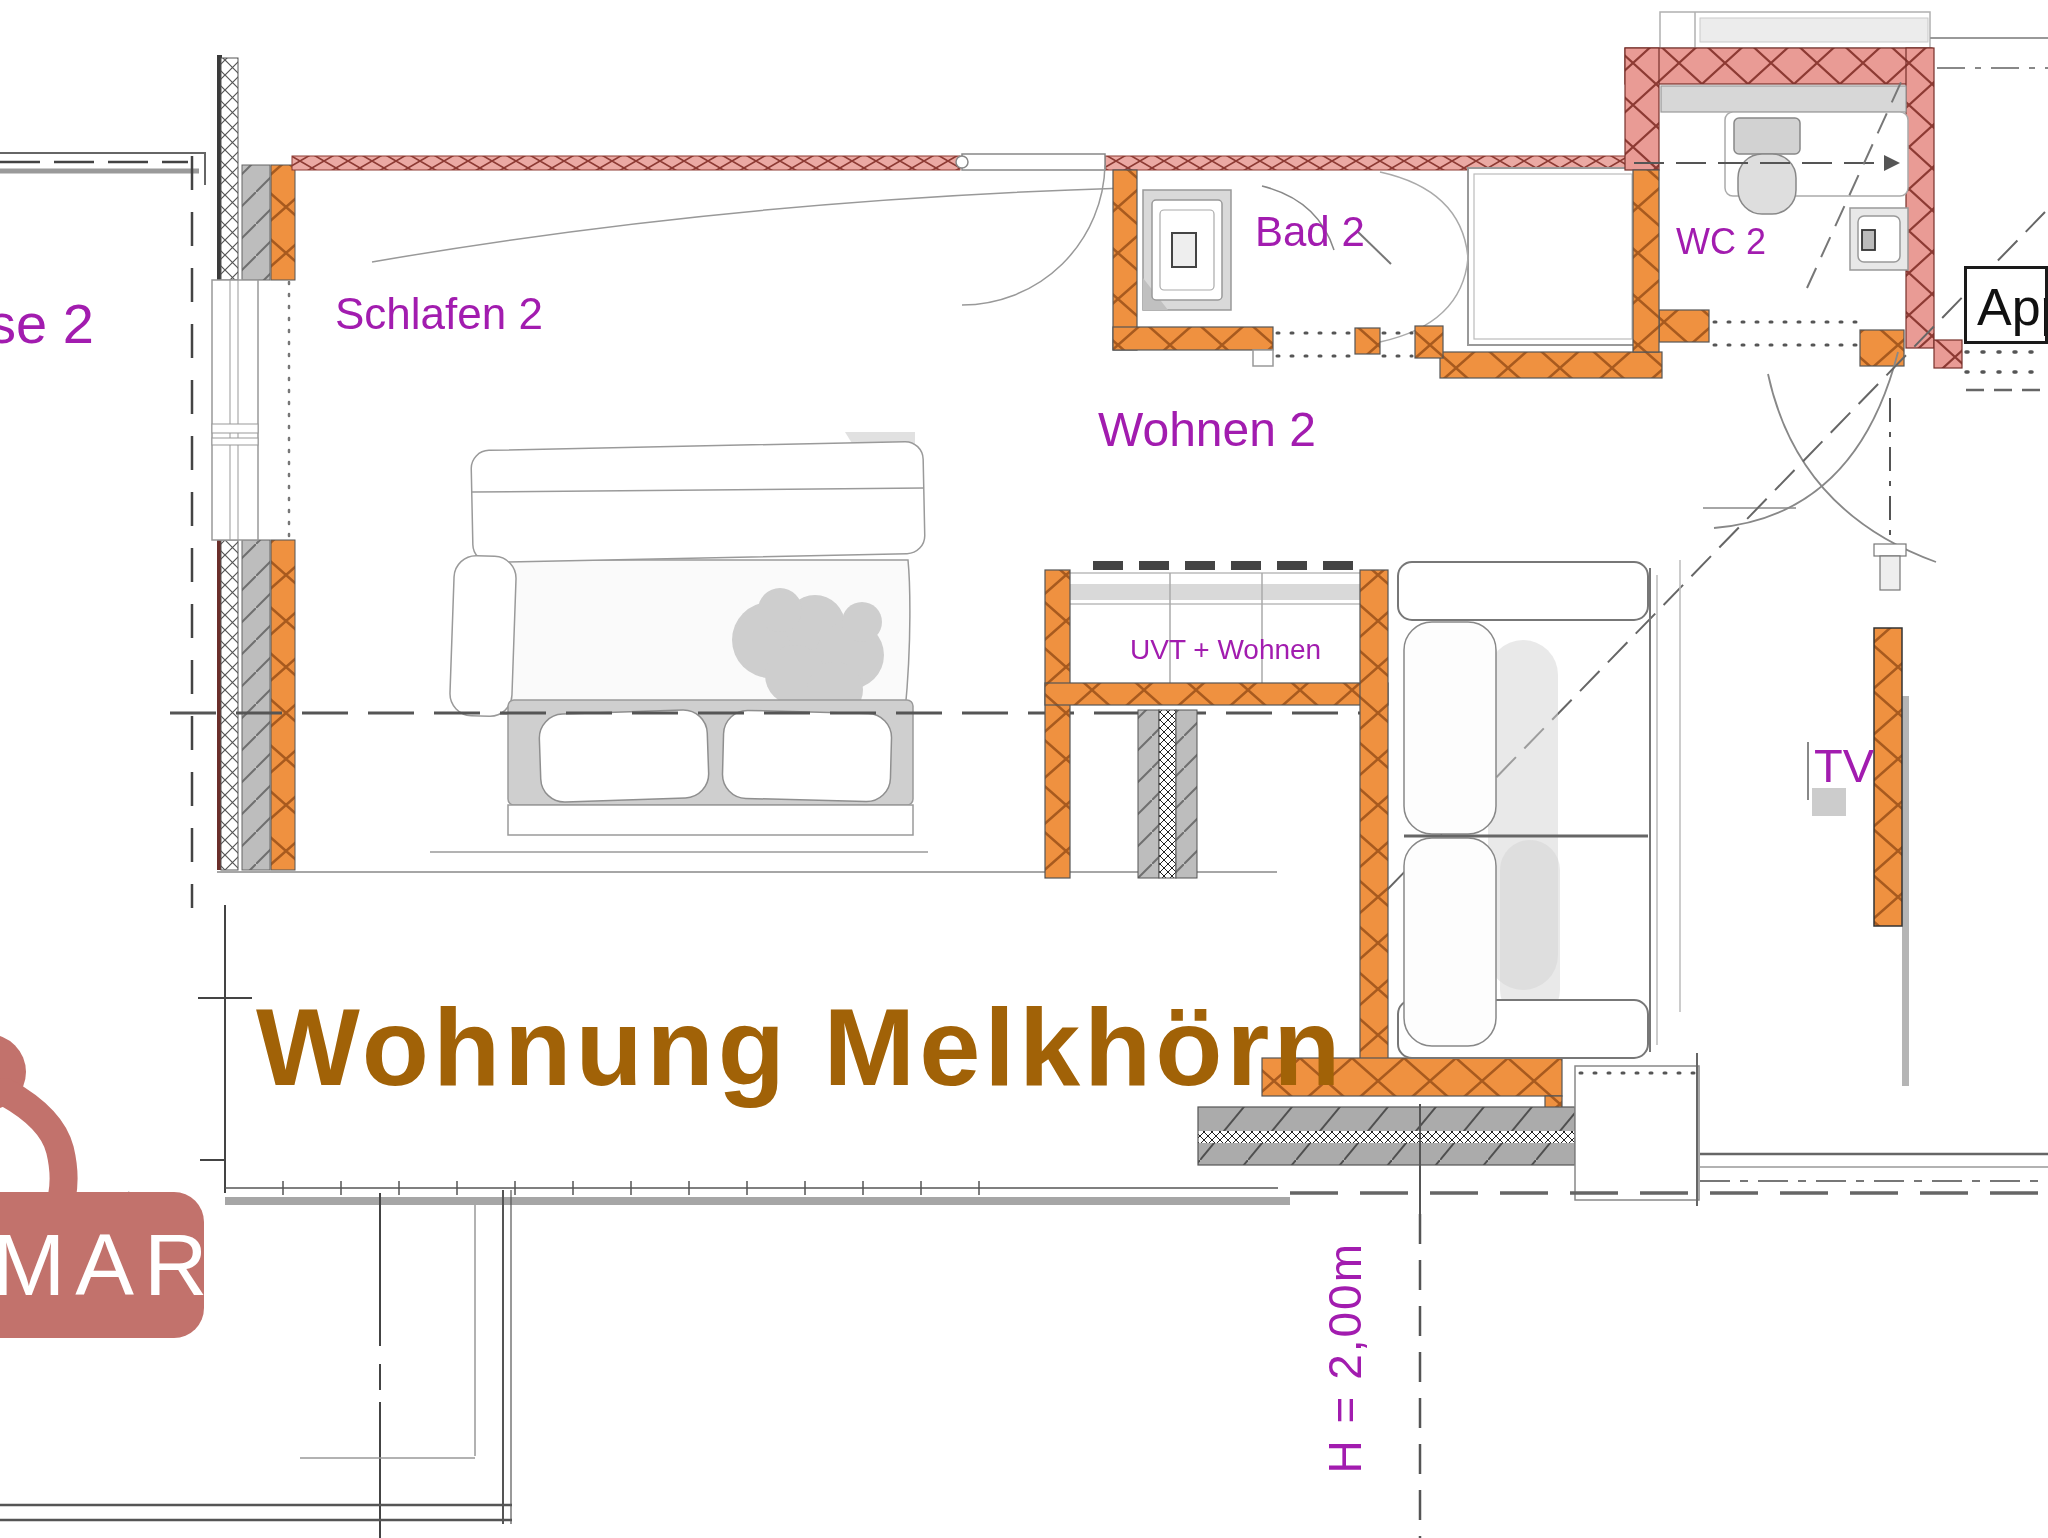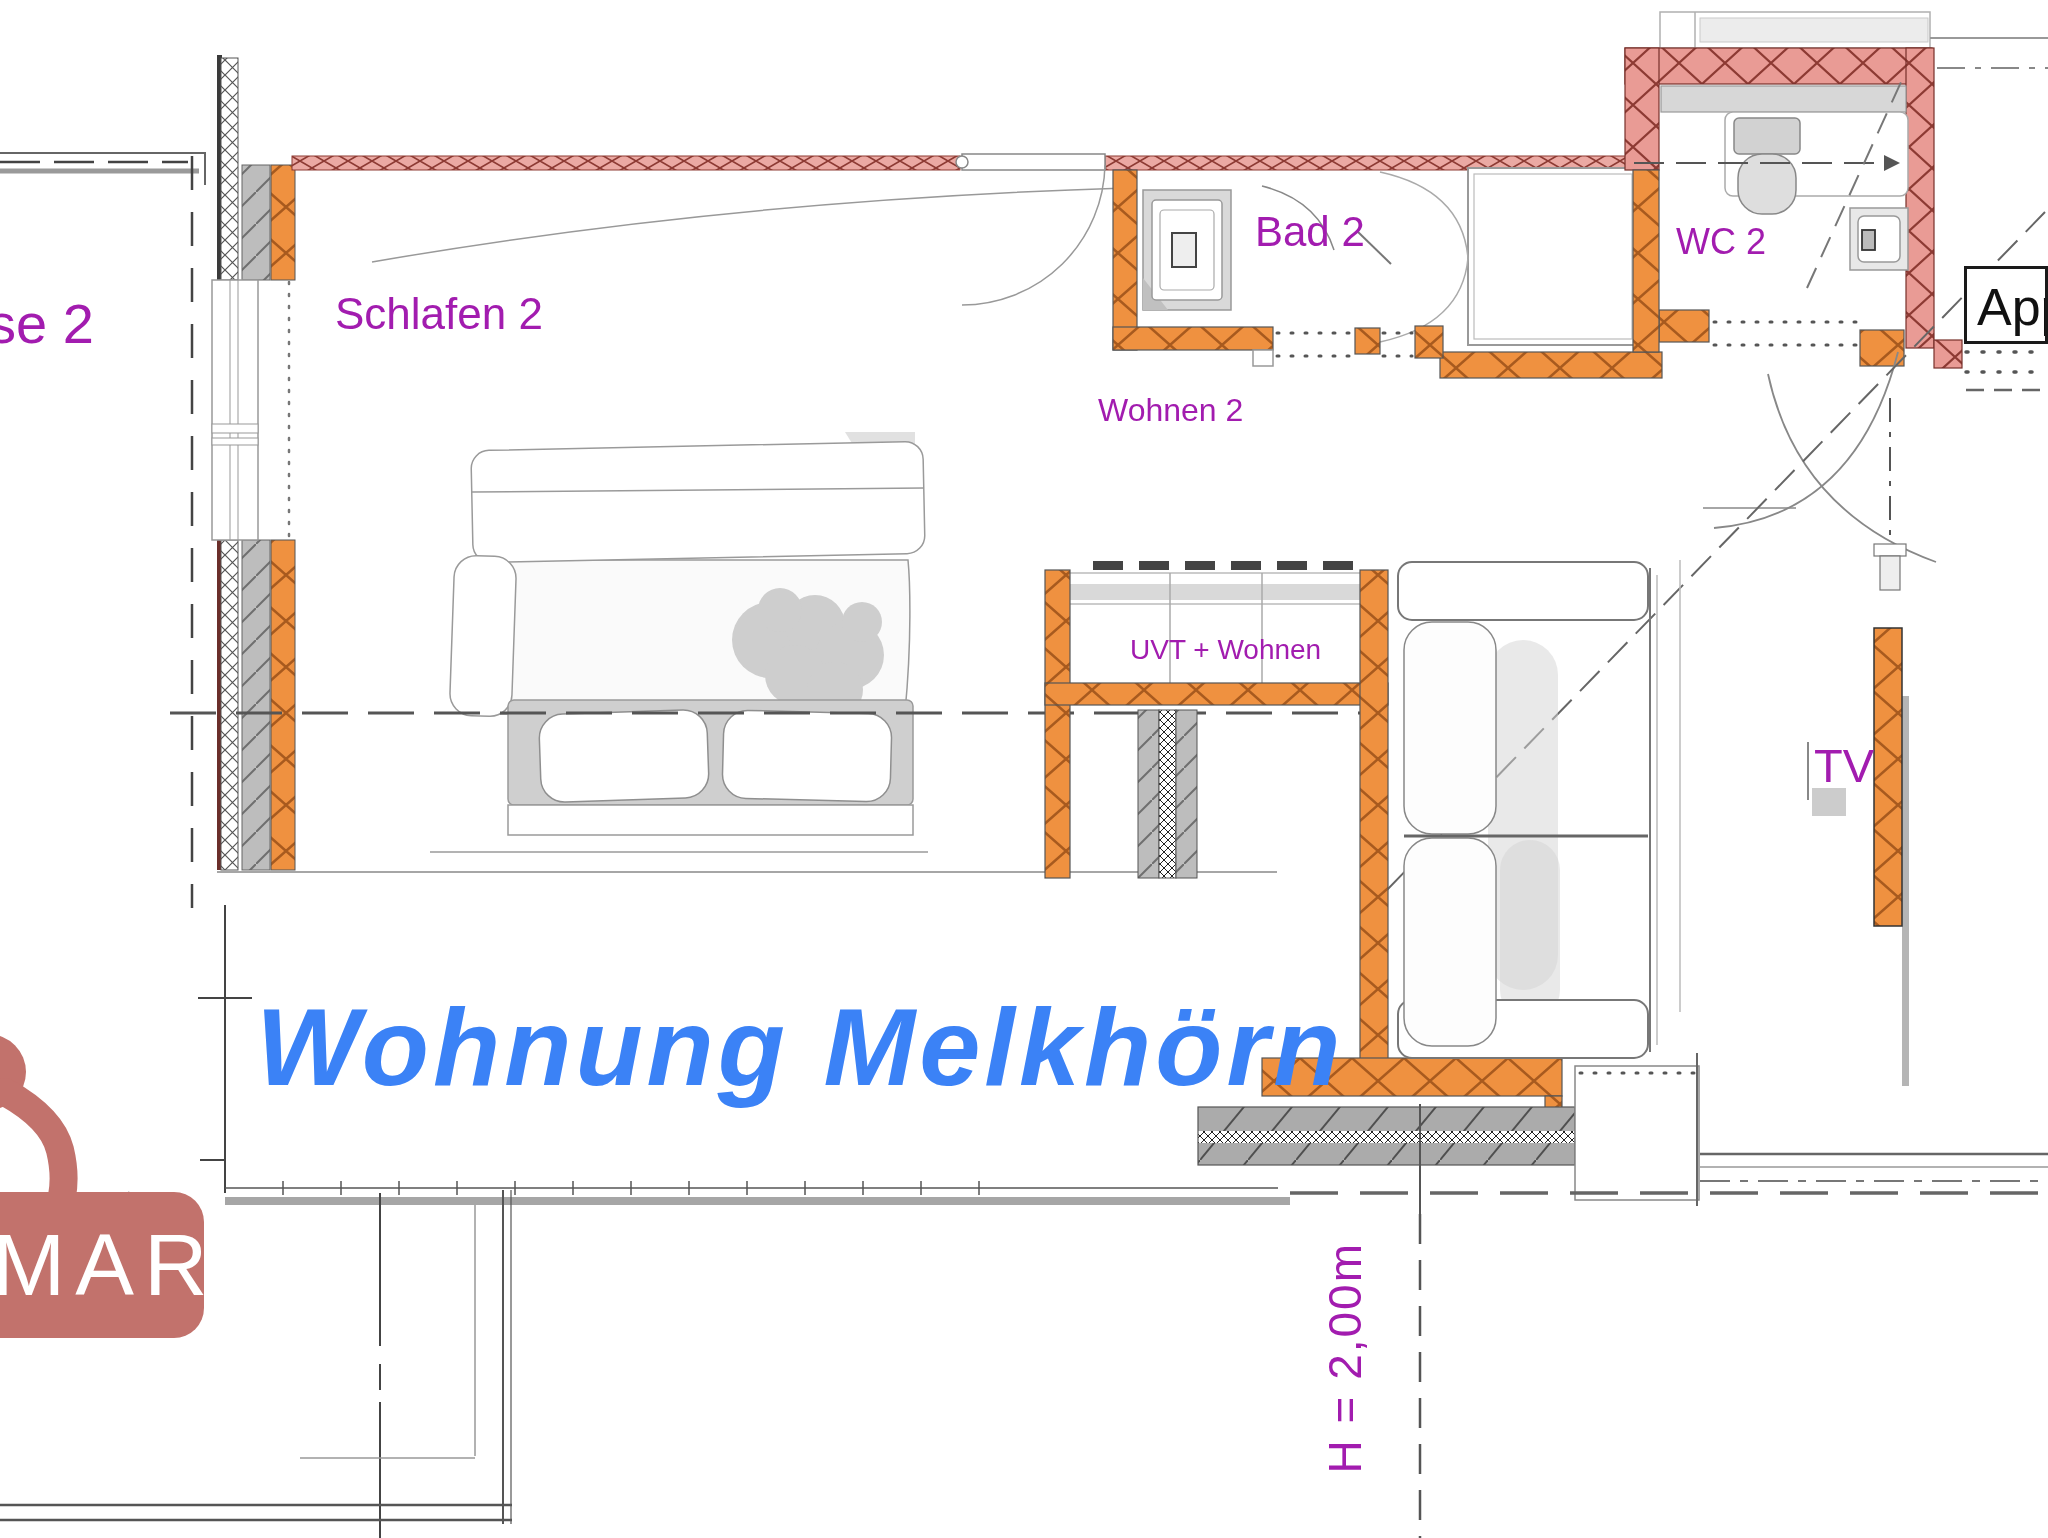--- a/index.html
+++ b/index.html
@@ -1,24 +1,24 @@
 <!DOCTYPE html>
 <html><head>
 <meta charset="utf-8">
 <style>
   html,body{margin:0;padding:0;background:#fff;}
   .stage{position:relative;width:2048px;height:1538px;background:#ffffff;overflow:hidden;
          font-family:"Liberation Sans",sans-serif;}
   .stage svg{position:absolute;left:0;top:0;}
   .label{position:absolute;color:#a21caf;white-space:nowrap;line-height:1;}
   .lbl-room{font-weight:400;}
-  .lbl-title{font-size:110px;font-weight:600;letter-spacing:4px;color:#3b82f6;font-style:italic;}
+  .lbl-title{font-size:110px;font-weight:600;letter-spacing:4px;color:#a16207;}
   .lbl-sse{font-size:56px;left:-40px;top:296px;}
   .lbl-schlafen{font-size:44px;left:335px;top:292px;}
-  .lbl-wohnen{font-size:32px;left:1098px;top:394px;}
+  .lbl-wohnen{font-size:48px;left:1098px;top:406px;}
   .lbl-bad{font-size:42px;left:1255px;top:211px;}
   .lbl-wc{font-size:36px;left:1676px;top:224px;}
   .lbl-uvt{font-size:28px;left:1130px;top:636px;}
   .lbl-tv{font-size:47px;left:1814px;top:742px;}
   .lbl-height{font-size:46px;left:1322px;top:1242px;writing-mode:vertical-rl;transform:rotate(180deg);letter-spacing:2px;}
   .app-box{position:absolute;left:1964px;top:266px;width:84px;height:78px;border:3px solid #1a1a1a;
            background:#fff;overflow:hidden;box-sizing:border-box;}
   .app-box span{font-size:52px;display:block;margin:8px 0 0 10px;color:#111;}
   .logo-badge{position:absolute;left:-60px;top:1192px;width:264px;height:146px;border-radius:30px;
               background:#c2726c;display:flex;align-items:center;}

